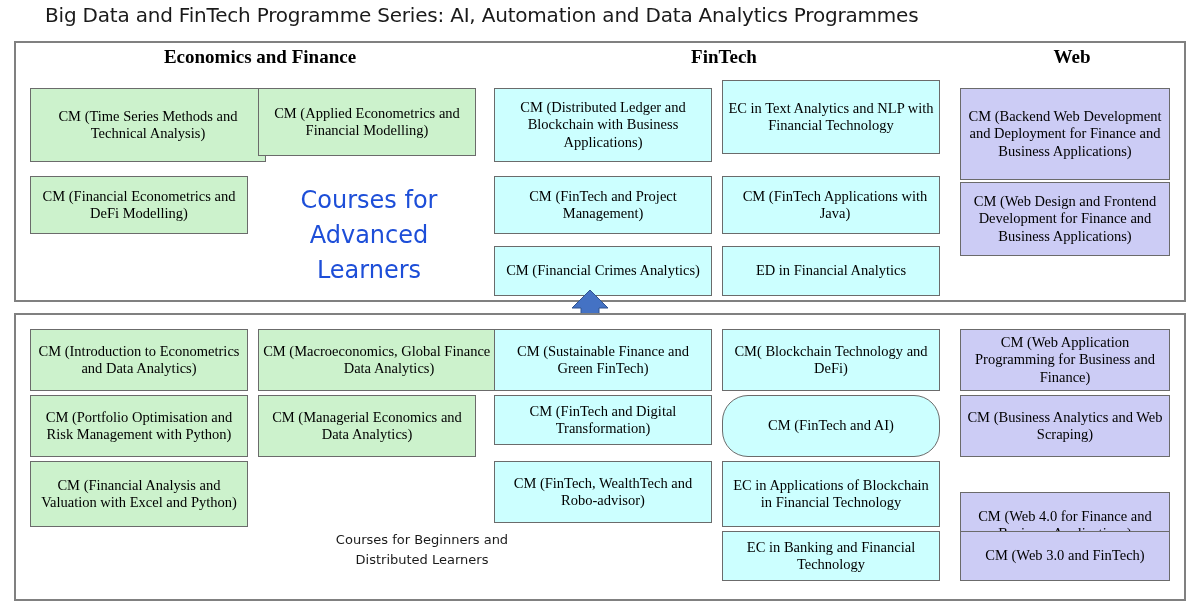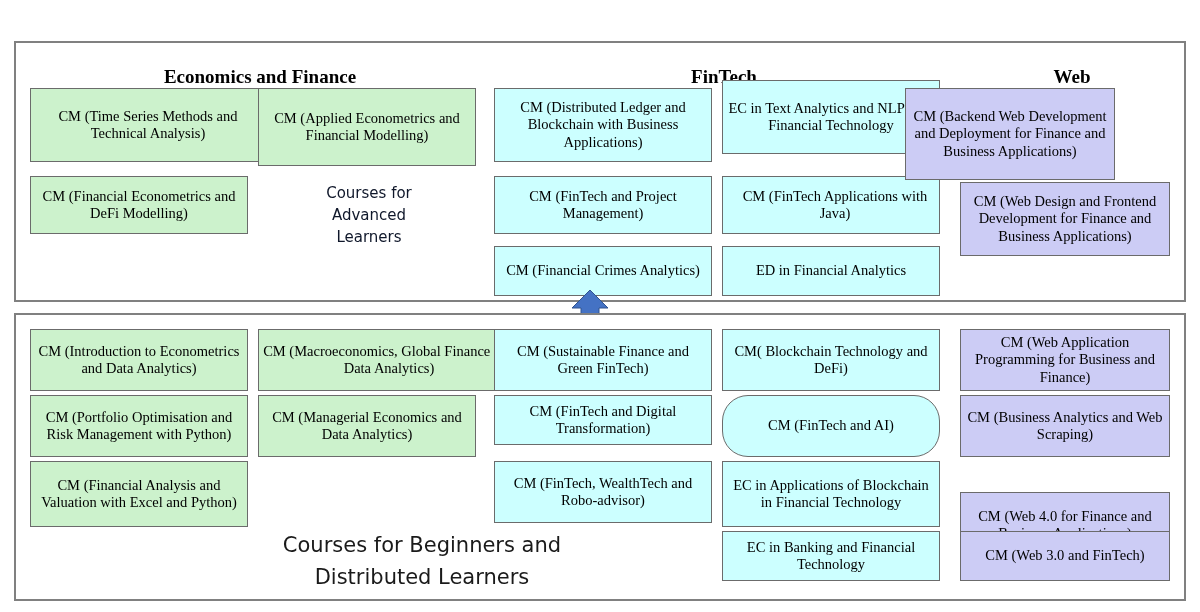--- a/index.html
+++ b/index.html
@@ -21,21 +21,21 @@
 
   .panel{
     position:absolute;
     background:#ffffff;
     border:2px solid #808080;
     box-sizing:border-box;
   }
   #panel-advanced{left:14px;top:41px;width:1172px;height:261px;}
   #panel-beginner{left:14px;top:313px;width:1172px;height:288px;}
 
-  .col-headers{position:absolute;left:0;top:0;width:100%;height:28px;margin-top:20px;}
+  .col-headers{position:absolute;left:0;top:0;width:100%;height:28px;}
   .col-header{
     position:absolute;top:3px;
     font-family:"Liberation Serif", serif;
     font-weight:bold;font-size:19px;color:#000;
     text-align:center;
   }
   #hdr-econ{left:14px;width:460px;}
   #hdr-fintech{left:478px;width:460px;}
   #hdr-web{left:944px;width:224px;}
 
@@ -51,67 +51,68 @@
     text-align:center;
     padding:2px 4px;
   }
   .green{background:#ccf2cc;}
   .cyan{background:#ccffff;}
   .purple{background:#ccccf5;}
 
   .callout{
     position:absolute;
     font-family:"DejaVu Sans", sans-serif;
-    font-size:15px;
-    color:#0f172a;
+    font-size:24px;
+    color:#1d4ed8;
     text-align:center;
     line-height:1.45;
   }
 
   .callout-dark{
     position:absolute;
     font-family:"DejaVu Sans", sans-serif;
-    font-size:21px;
+    font-size:13px;
     color:#1a1a1a;
     text-align:center;
     line-height:1.5;
   }
 
   #up-arrow{
     position:absolute;left:570px;top:288px;width:40px;height:38px;
   }
 </style>
 </head>
 <body>
 
 <div id="root">
 
+  <div class="page-title">Big Data and FinTech Programme Series: AI, Automation and Data Analytics Programmes</div>
 
   <div class="panel" id="panel-advanced">
 
     <div class="col-headers">
       <div class="col-header" id="hdr-econ">Economics and Finance</div>
       <div class="col-header" id="hdr-fintech">FinTech</div>
       <div class="col-header" id="hdr-web">Web</div>
     </div>
 
     <div class="box green" style="left:14px;top:45px;width:236px;height:74px;">CM (Time Series Methods and Technical Analysis)</div>
     <div class="box green" style="left:14px;top:133px;width:218px;height:58px;">CM (Financial Econometrics and DeFi Modelling)</div>
 
-    <div class="box green" style="left:242px;top:45px;width:218px;height:78px;">CM (Applied Econometrics and Financial Modelling)</div>
+    <div class="box green" style="left:242px;top:45px;width:218px;height:68px;">CM (Applied Econometrics and Financial Modelling)</div>
 
     <div class="box cyan" style="left:478px;top:45px;width:218px;height:74px;">CM (Distributed Ledger and Blockchain with Business Applications)</div>
     <div class="box cyan" style="left:478px;top:133px;width:218px;height:58px;">CM (FinTech and Project Management)</div>
     <div class="box cyan" style="left:478px;top:203px;width:218px;height:50px;">CM (Financial Crimes Analytics)</div>
 
     <div class="box cyan" style="left:706px;top:37px;width:218px;height:74px;">EC in Text Analytics and NLP with Financial Technology</div>
     <div class="box cyan" style="left:706px;top:133px;width:218px;height:58px;padding-left:12px;">CM (FinTech Applications with Java)</div>
     <div class="box cyan" style="left:706px;top:203px;width:218px;height:50px;">ED in Financial Analytics</div>
 
-    <div class="box purple" style="left:889px;top:45px;width:210px;height:92px;">CM (Backend Web Development and Deployment for Finance and Business Applications)</div>
+    <div class="box purple" style="left:944px;top:45px;width:210px;height:92px;">CM (Backend Web Development and Deployment for Finance and Business Applications)</div>
     <div class="box purple" style="left:944px;top:139px;width:210px;height:74px;">CM (Web Design and Frontend Development for Finance and Business Applications)</div>
 
     <div class="callout" style="left:244px;top:140px;width:218px;">
       <div>Courses for</div>
       <div>Advanced</div>
       <div>Learners</div>
     </div>
   </div>
 
   <div id="up-arrow">

